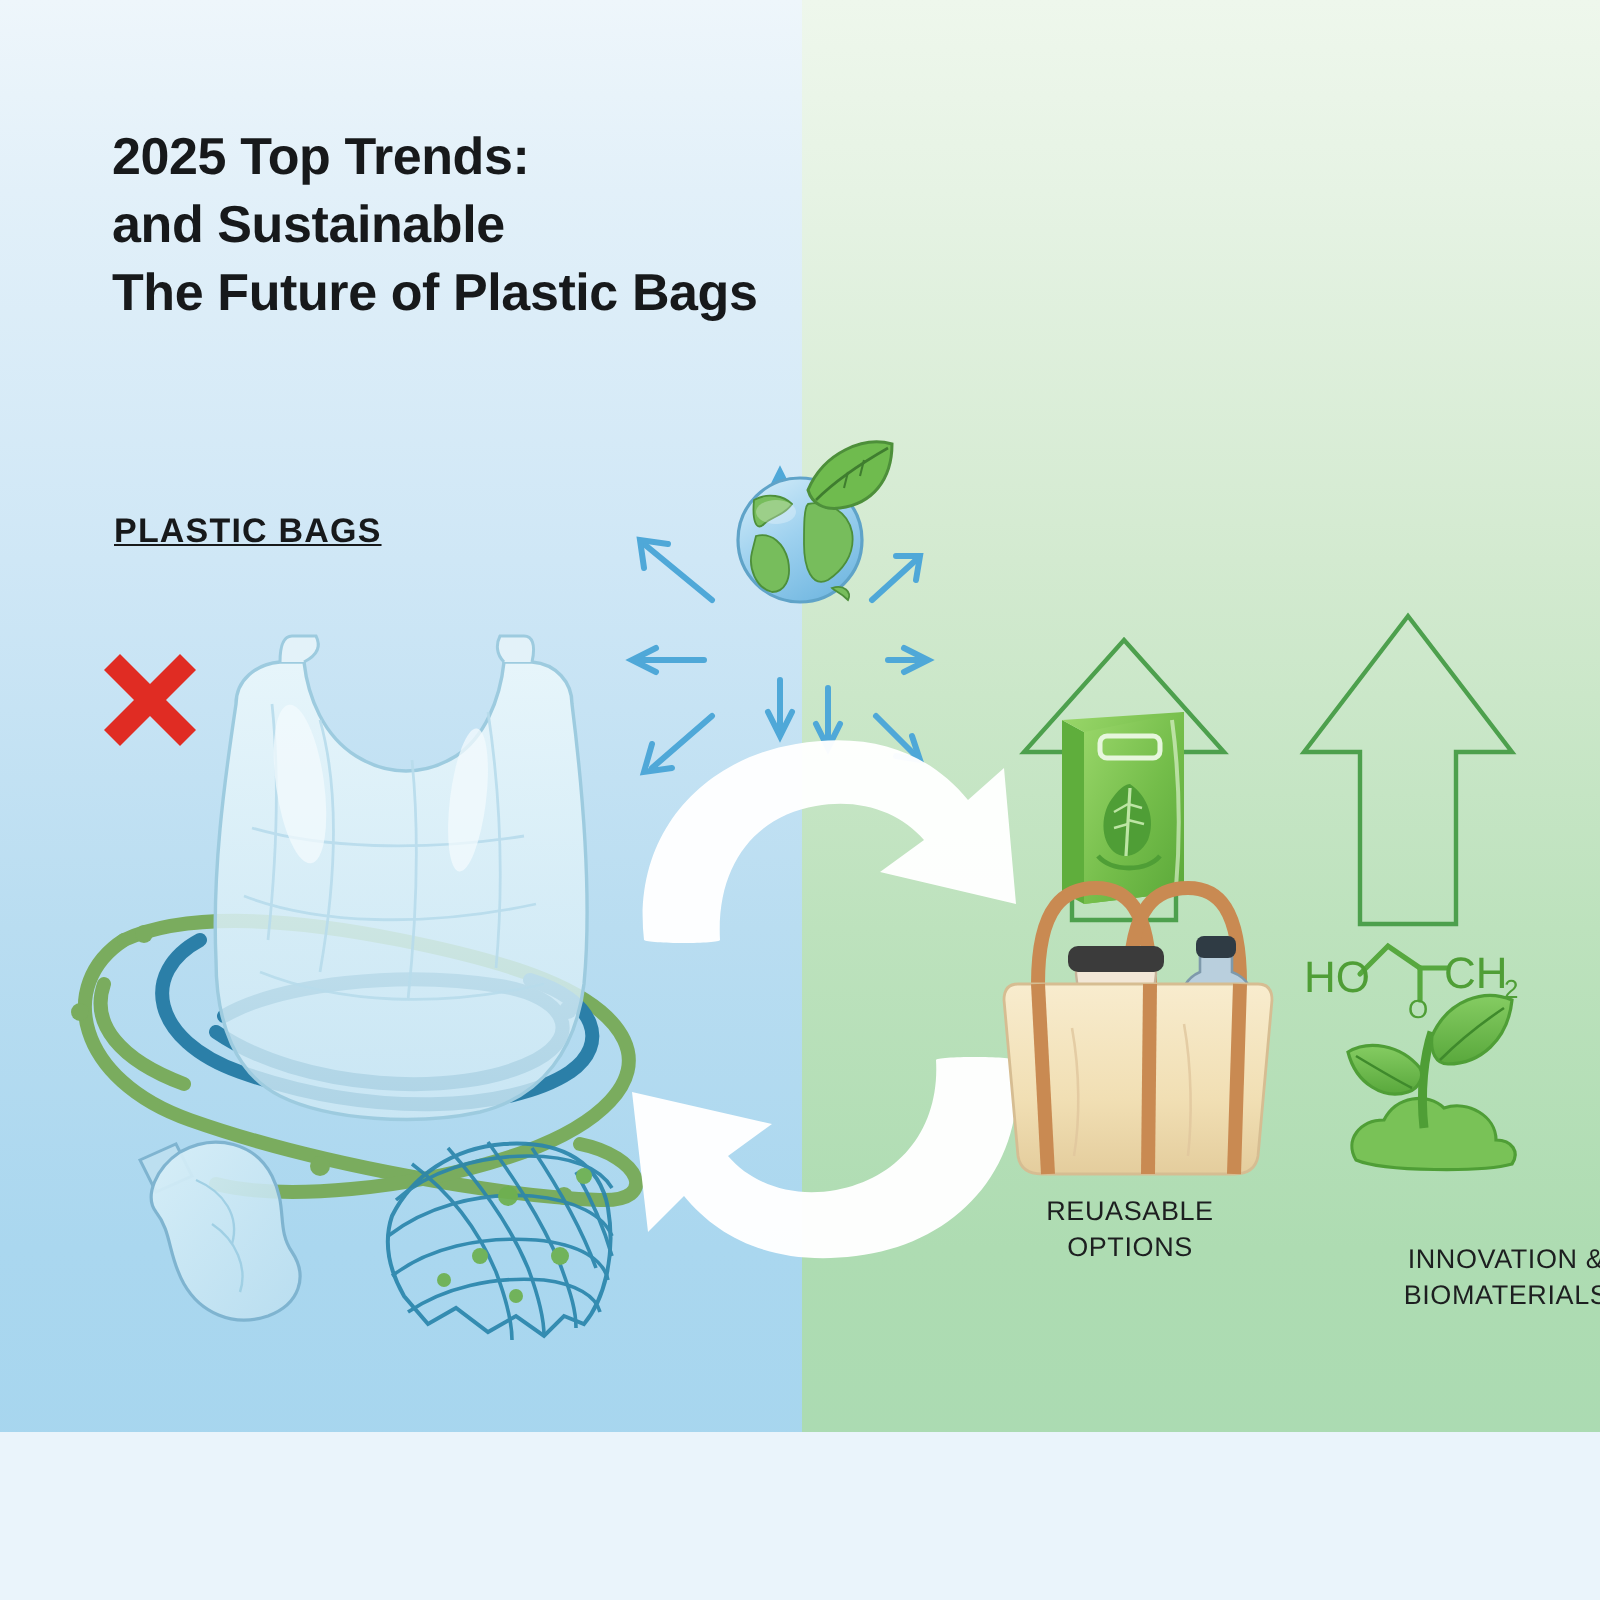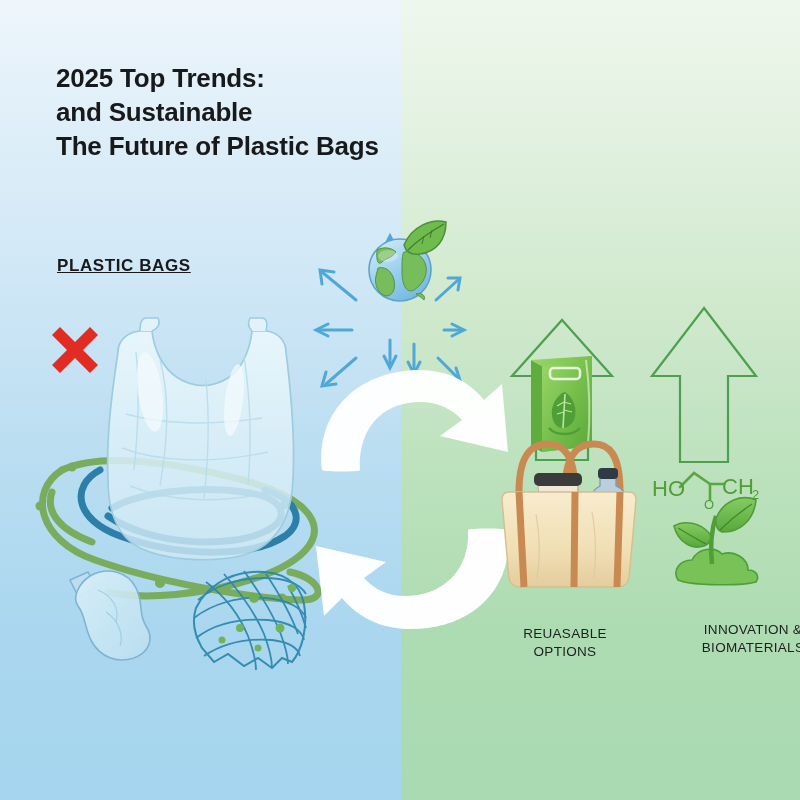--- a/index.html
+++ b/index.html
@@ -1,21 +1,21 @@
 <!DOCTYPE html>
 <html><head>
 <meta charset="utf-8">
 <style>
   html,body{margin:0;padding:0;}
   body{
     width:800px;height:800px;overflow:hidden;
     font-family:"Liberation Sans","DejaVu Sans",sans-serif;
     background:#eaf4fb;
   }
-  #canvas{position:relative;width:800px;height:800px;overflow:hidden;}
+  #canvas{position:relative;width:800px;height:716px;overflow:hidden;}
 
   
   .bg-half{position:absolute;top:0;height:800px;}
   .bg-left{left:0;width:401px;
     background:linear-gradient(to bottom,#eef6fb 0%,#e2f0f9 12%,#cfe7f6 35%,#b9ddf1 58%,#aad7ef 78%,#a5d5ee 100%);}
   .bg-right{left:401px;width:399px;
     background:linear-gradient(to bottom,#eef7ec 0%,#e6f3e4 12%,#d3ead0 35%,#bde2bd 58%,#aedcb2 78%,#a9dab2 100%);}
 
   
   .title{
@@ -29,21 +29,21 @@
     position:absolute;font-size:17px;font-weight:bold;color:#17191b;
     letter-spacing:0.6px;white-space:nowrap;text-decoration:underline;
   }
   #label-plastic{left:57px;top:256px;}
   #label-sustain{left:498px;top:256px;}
 
   .caption{
     position:absolute;font-size:13.5px;color:#1d1f20;line-height:1.30;
     text-align:center;letter-spacing:0.3px;white-space:pre-line;
   }
-  #cap-reusable{left:500px;top:597px;width:130px;margin-top:28px;}
+  #cap-reusable{left:500px;top:597px;width:130px;}
   #cap-innovation{left:683px;top:597px;width:140px;margin-top:24px;}
 
   svg{display:block;}
   .layer{position:absolute;left:0;top:0;width:800px;height:800px;pointer-events:none;}
 </style>
 </head>
 <body>
 
 <div id="canvas">
 

